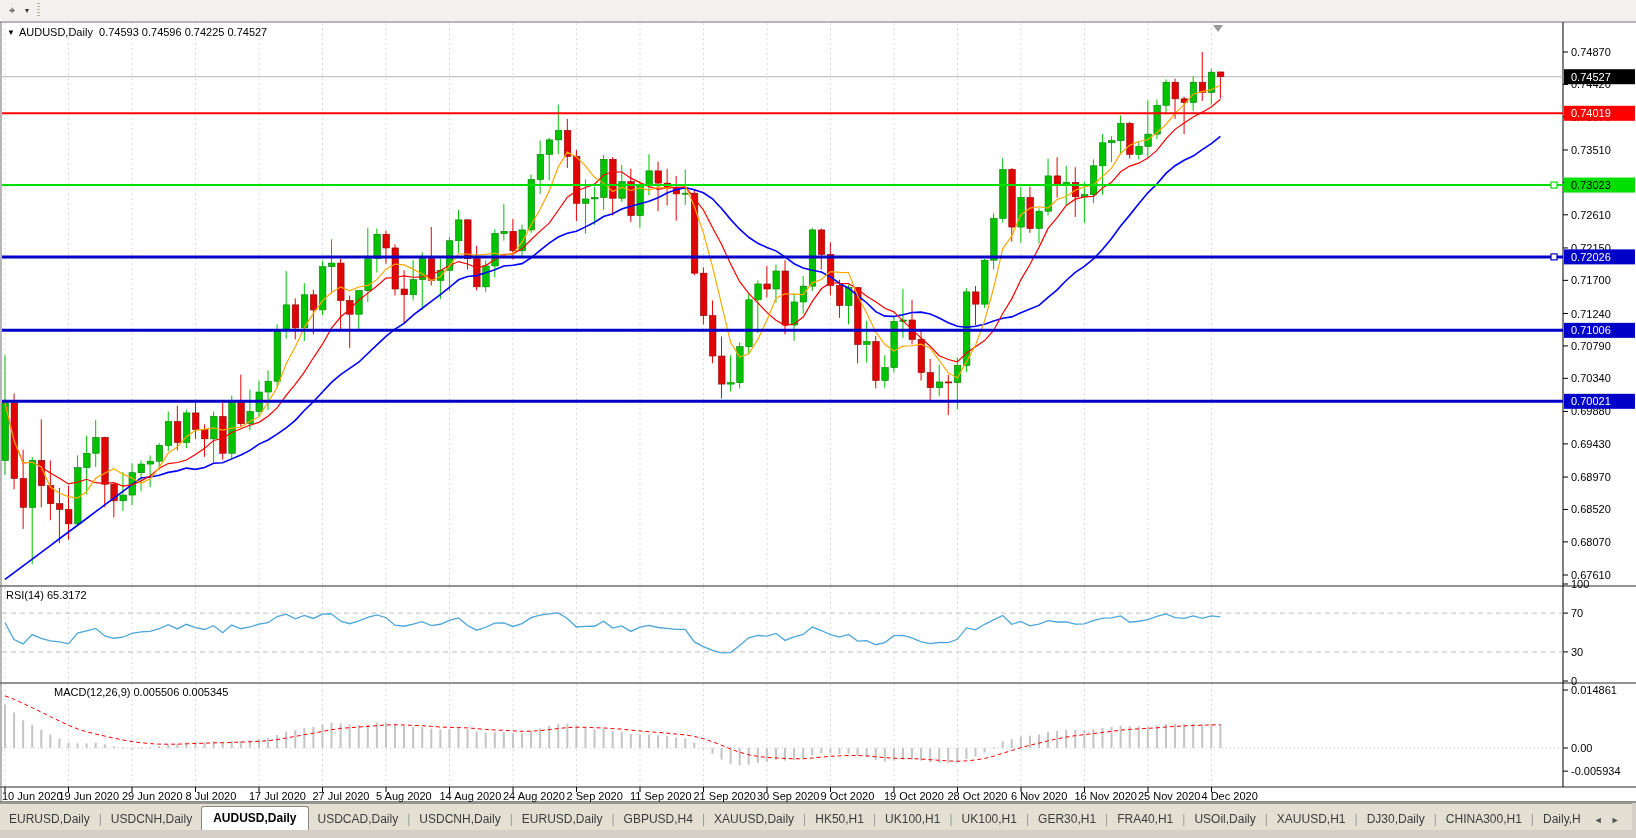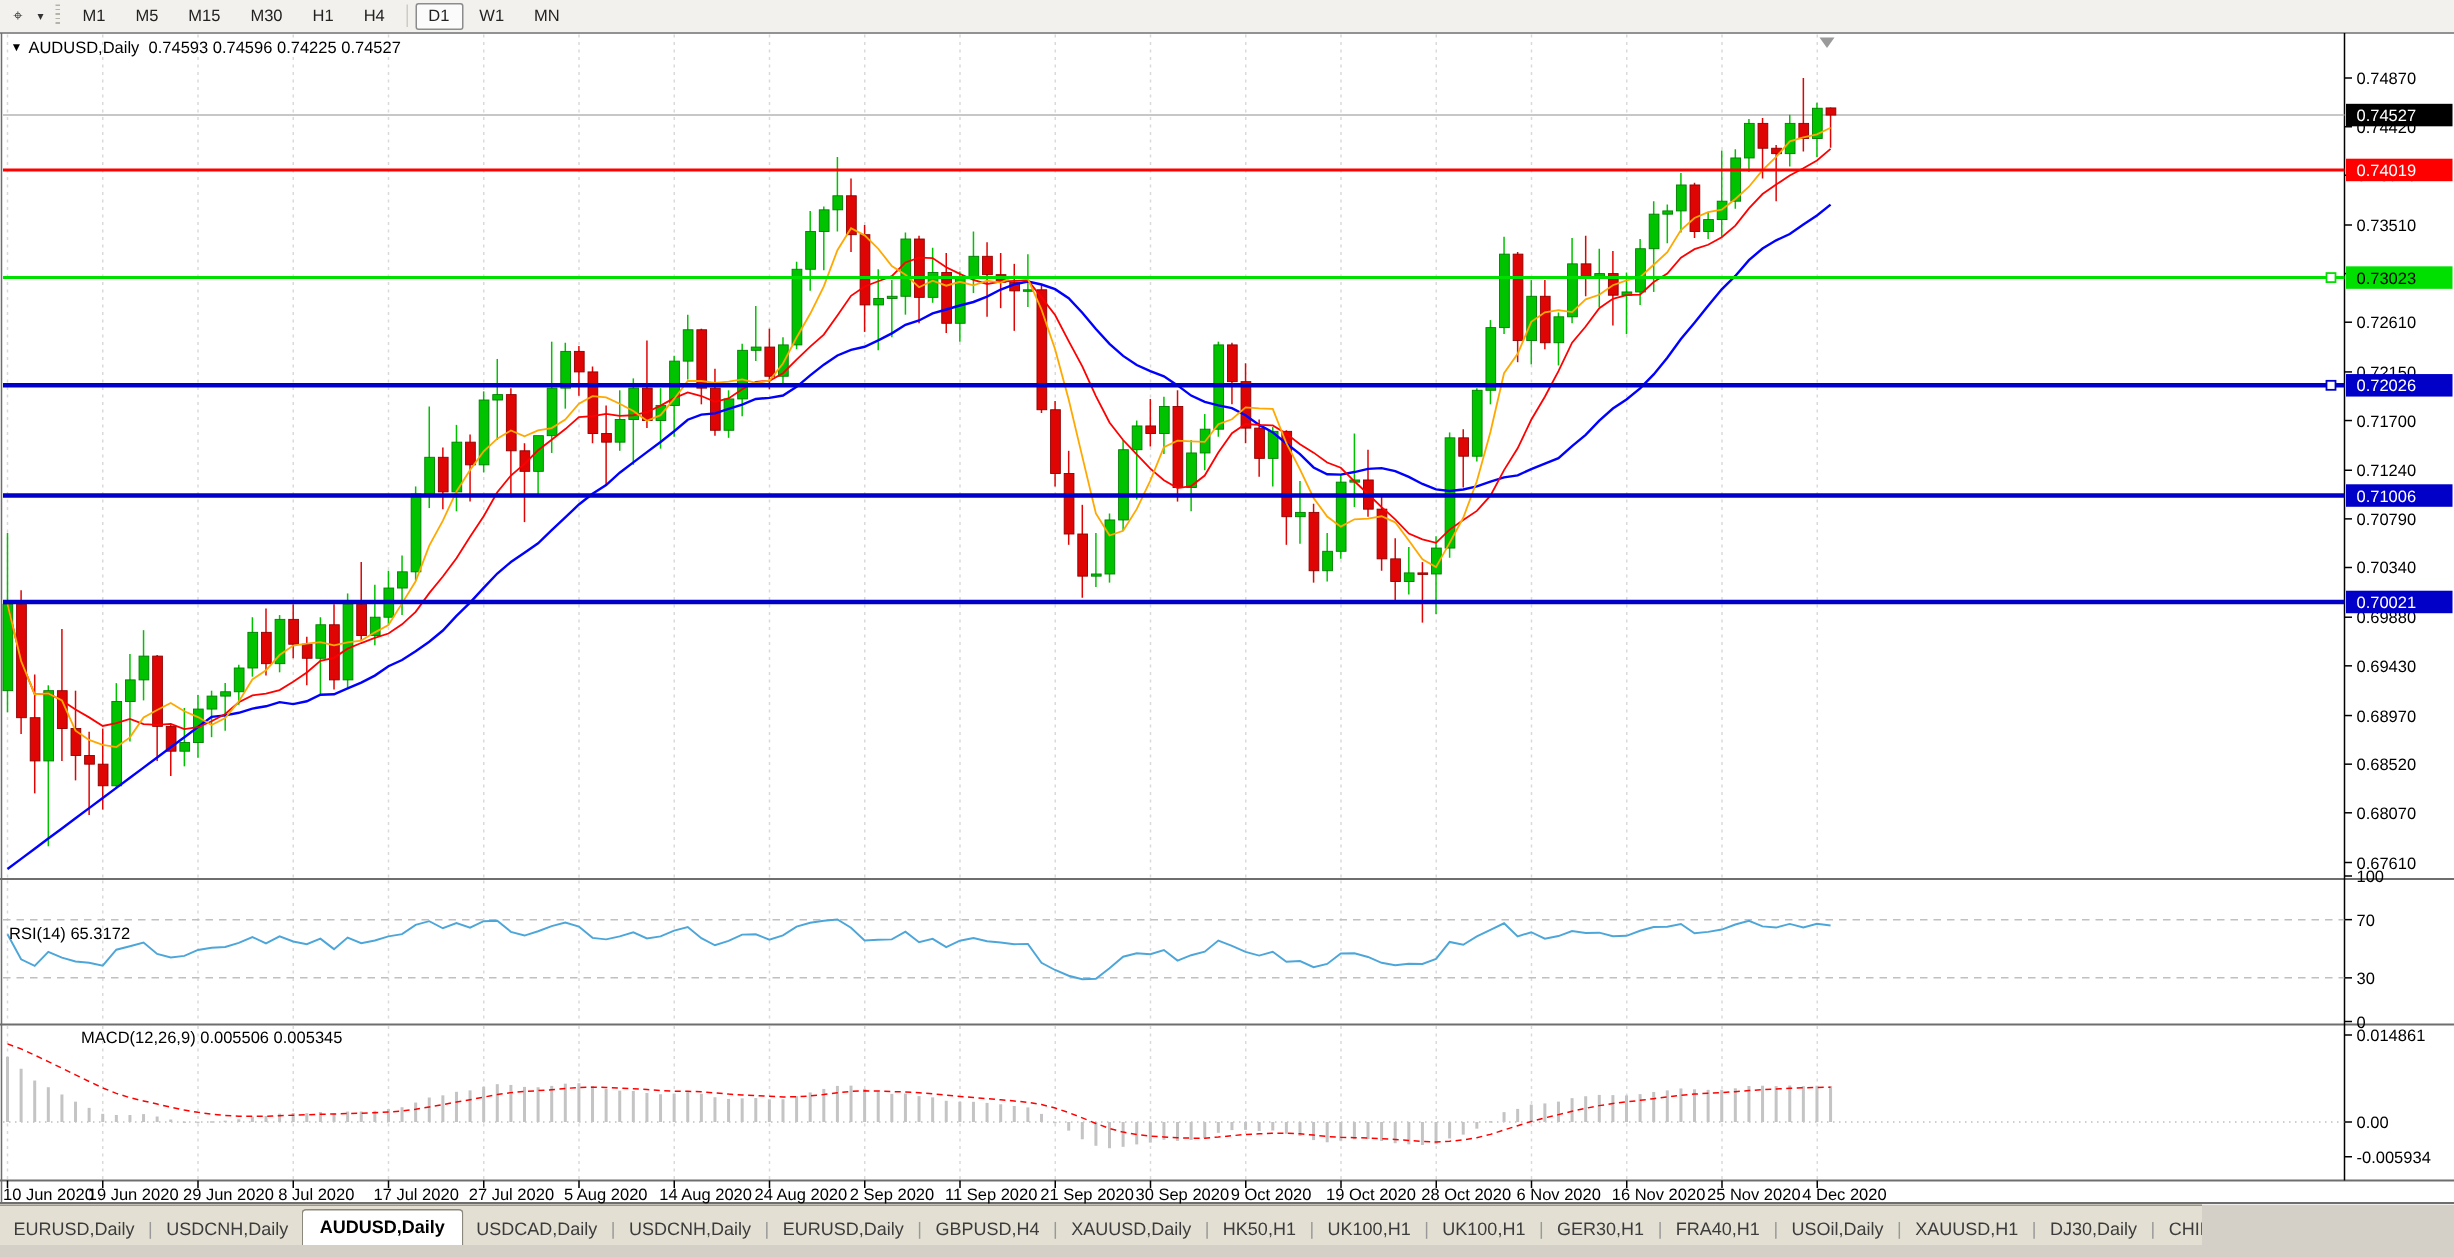--- a/index.html
+++ b/index.html
@@ -16,54 +16,42 @@
     background:repeating-linear-gradient(#b5b2a8 0 1px,transparent 1px 3px);}
   .tb-sep{width:1px;height:15px;background:#cfccc2;margin:0 4px;}
   .tf-btn{padding:2px 8px;margin:0 1px;border:1px solid transparent;border-radius:2px;cursor:default;}
   .tf-btn.active{background:#fbfbfb;border:1px solid #8c8c8c;}
   
   #chartwin{position:absolute;left:0;top:21px;width:1636px;height:782px;background:#ffffff;}
   #chart-svg{position:absolute;left:0;top:0;}
   .ovl{position:absolute;font-size:11px;color:#000;white-space:nowrap;}
   #title-row{left:7px;top:5px;}
   #title-row .car{font-size:8px;vertical-align:1px;margin-right:4px;}
-  #rsi-label{left:6px;top:596px;text-align:center;}
+  #rsi-label{left:6px;top:568px;text-align:center;}
   #macd-label{left:6px;top:665px;margin-left:48px;}
   svg text{font-family:"Liberation Sans",sans-serif;font-size:11px;fill:#000;}
   
-  #tabbar{position:absolute;left:0;top:803px;width:1468px;height:27px;background:#e3e0d3;
+  #tabbar{position:absolute;left:0;top:803px;width:1632px;height:27px;background:#e3e0d3;
     display:flex;align-items:flex-end;font-size:12px;color:#3c3c3c;overflow:hidden;
     border-top:1px solid #9a978c;}
   .tab{padding:4px 9px 5px 9px;cursor:default;white-space:nowrap;}
   .tab.active{background:#ffffff;border:1px solid #8a877c;border-bottom:none;
     border-radius:3px 3px 0 0;font-weight:bold;color:#000;padding:4px 11px 6px 11px;}
   .tab-sep{color:#999;padding:4px 0 5px 0;}
   .tab-scroll{color:#555;font-size:9px;padding:5px 4px 6px 4px;}
   #understrip{position:absolute;left:0;top:830px;width:1636px;height:8px;background:#d4d0c8;}
 </style>
 </head>
 <body>
 
 <div id="app">
   <div id="toolbar">
     <span class="tb-icon">⌖</span>
     <span class="tb-caret">▾</span>
     <span class="tb-grip"></span>
-    <span id="tf-holder" style="display:flex;align-items:center;">
-        <span class="tf-btn">M1</span>
-        <span class="tf-btn">M5</span>
-        <span class="tf-btn">M15</span>
-        <span class="tf-btn">M30</span>
-        <span class="tf-btn">H1</span>
-        <span class="tf-btn">H4</span>
-        <span class="tb-sep"></span>
-        <span class="tf-btn active">D1</span>
-        <span class="tf-btn">W1</span>
-        <span class="tf-btn">MN</span>
-      </span>
   </div>
 
   <div id="chartwin">
     <svg id="chart-svg" width="1636" height="782">
         <rect x="0" y="0" width="1636" height="782" fill="#ffffff"></rect>
         <line x1="0" y1="1" x2="1636" y2="1" stroke="#6e6e6e" stroke-width="1"></line>
         <line x1="0" y1="565" x2="1636" y2="565" stroke="#6e6e6e" stroke-width="1.4"></line>
         <line x1="0" y1="662" x2="1636" y2="662" stroke="#6e6e6e" stroke-width="1.4"></line>
         <line x1="0" y1="766" x2="1636" y2="766" stroke="#6e6e6e" stroke-width="1.4"></line>
         <line x1="0" y1="781" x2="1636" y2="781" stroke="#6e6e6e" stroke-width="1.4"></line>

